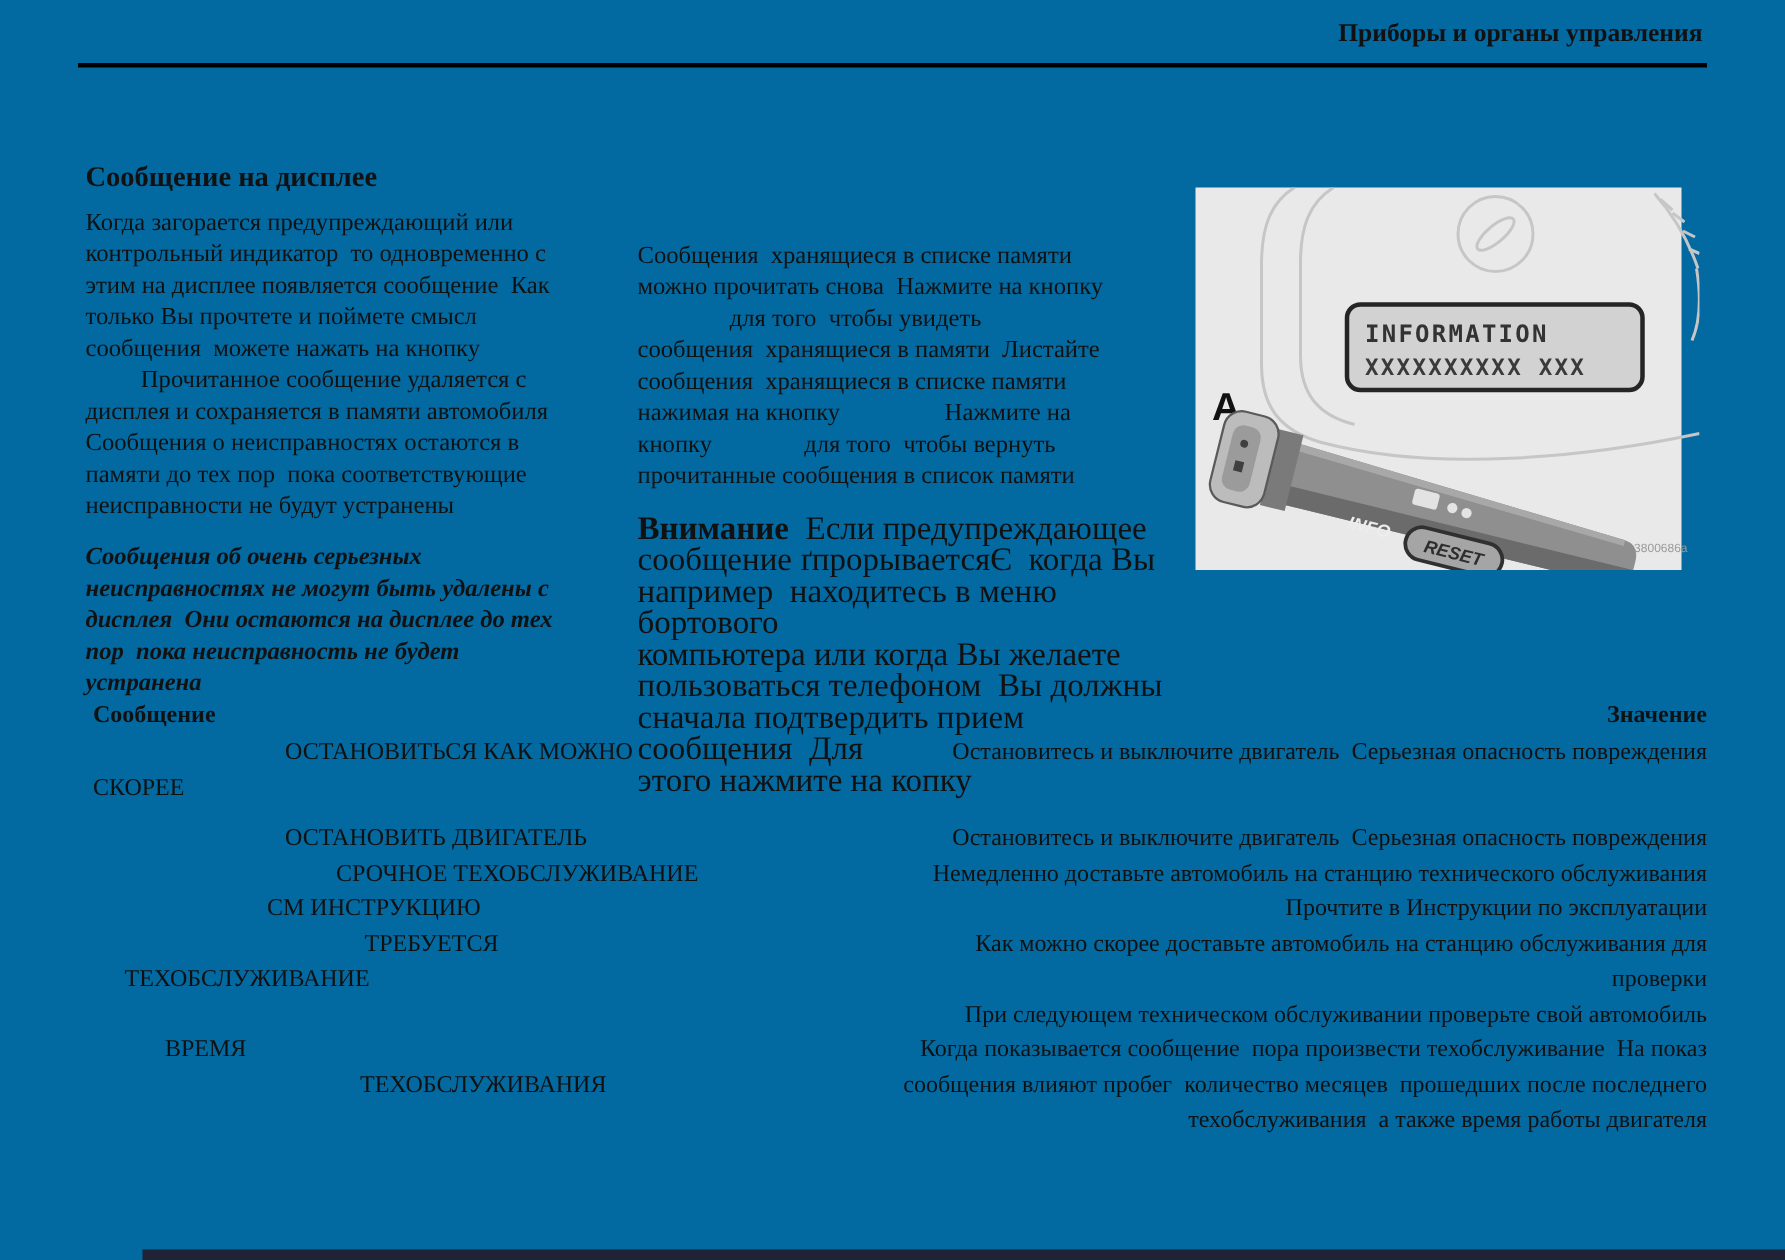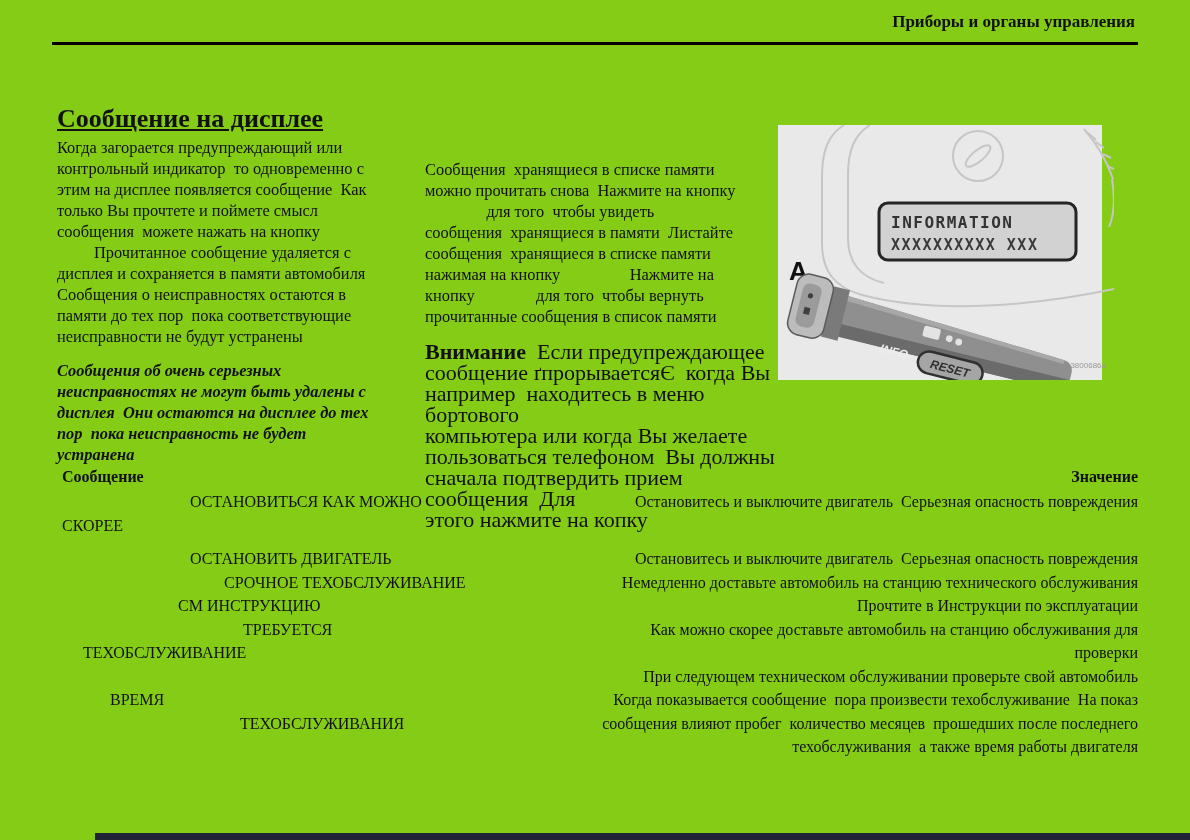--- a/index.html
+++ b/index.html
@@ -1,47 +1,47 @@
 <!DOCTYPE html>
 <html><head>
 <meta charset="utf-8">
 <style>
   html,body{margin:0;padding:0;background:#ffffff;}
   .page{
     position:relative;
     width:1190px;height:840px;
-    background:#84cc16;
+    background:#0369a1;
     font-family:"Liberation Serif", serif;
     color:#111;
     overflow:hidden;
   }
   .header-title{
     position:absolute;top:12px;right:55px;
     font-weight:bold;font-size:17px;
   }
   .header-rule{
     position:absolute;left:52px;top:42px;width:1086px;height:3px;
     background:#000;
   }
   .col-left{position:absolute;left:57px;top:106px;width:372px;}
   .col-left h1{
-    margin:0 0 5px 0;font-size:26px;line-height:26px;font-weight:bold;text-decoration:underline;
+    margin:0 0 5px 0;font-size:19px;line-height:26px;font-weight:bold;
   }
   .body-text{
     margin:0;font-size:16.4px;line-height:21px;white-space:pre-wrap;
   }
   .bold-note{
     margin:13px 0 0 0;font-size:16.4px;line-height:21px;font-weight:bold;white-space:pre-wrap;font-style:italic;
   }
   .col-mid{position:absolute;left:425px;top:112px;width:366px;margin-top:47px;}
   .warning{margin:14px 0 0 0;font-size:22px;line-height:21px;white-space:pre-wrap;}
   .warning .warn-label{font-weight:bold;}
 
   .figure{
-    position:absolute;left:778px;top:125px;width:324px;height:255px;
+    position:absolute;left:797px;top:125px;width:324px;height:255px;
     background:#e9e9e9;
   }
   .figure svg{display:block;}
 
   .msg-table{
     position:absolute;left:62px;top:465px;width:1076px;
     font-size:16px;line-height:23.5px;
   }
   .t-head{display:flex;font-weight:bold;line-height:24px;margin-bottom:1px;}
   .t-head .t-msg{width:452px;}

